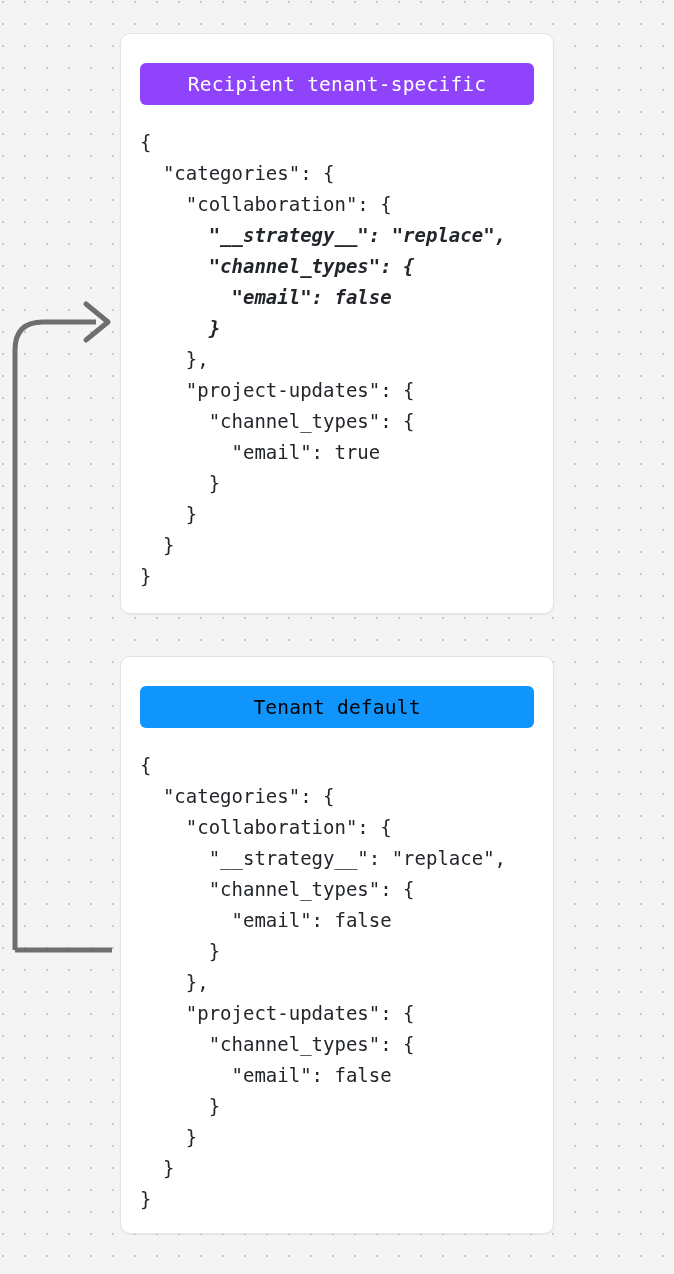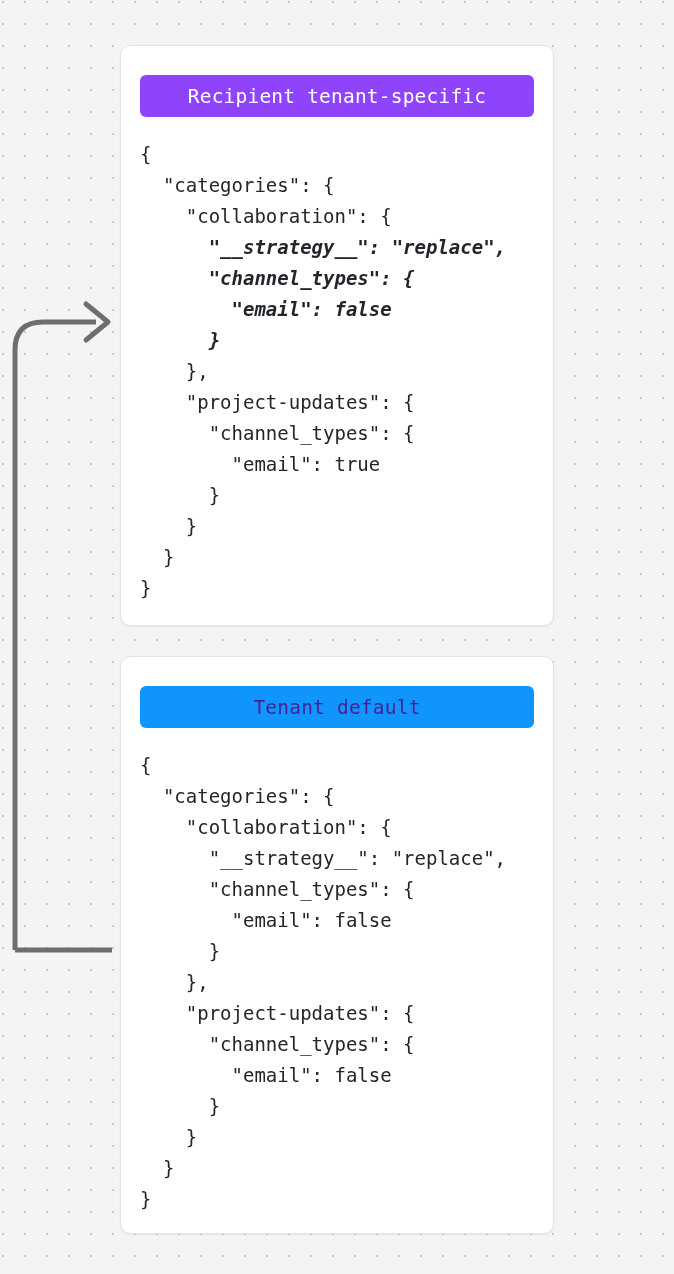--- a/index.html
+++ b/index.html
@@ -34,21 +34,21 @@
     position: absolute;
     left: 120px;
     width: 434px;
     background: #ffffff;
     border-radius: 10px;
     border: 1px solid #e3e3e3;
     box-shadow: 0 1px 2px rgba(0,0,0,0.06);
     padding: 29px 19px 24px 19px;
   }
 
-  #card-recipient { top: 45px;  height: 581px; }
+  #card-recipient { top: 33px;  height: 581px; }
   #card-tenant    { top: 656px; height: 578px; }
 
   .card-header {
     height: 42px;
     border-radius: 6px;
     display: flex;
     align-items: center;
     justify-content: center;
     color: #ffffff;
     font-family: "DejaVu Sans Mono", "Liberation Mono", monospace;
@@ -83,17 +83,17 @@
 </svg>
 
 <div class="card" id="card-recipient">
   <div class="card-header" id="header-recipient" style="background: rgb(143, 68, 252); color: rgb(255, 255, 255);">
     <span>Recipient tenant-specific</span>
   </div>
   <div class="card-body" id="body-recipient"><div class="code-line">{</div><div class="code-line">  "categories": {</div><div class="code-line">    "collaboration": {</div><div class="code-line hl">      "__strategy__": "replace",</div><div class="code-line hl">      "channel_types": {</div><div class="code-line hl">        "email": false</div><div class="code-line hl">      }</div><div class="code-line">    },</div><div class="code-line">    "project-updates": {</div><div class="code-line">      "channel_types": {</div><div class="code-line">        "email": true</div><div class="code-line">      }</div><div class="code-line">    }</div><div class="code-line">  }</div><div class="code-line">}</div></div>
 </div>
 
 <div class="card" id="card-tenant">
-  <div class="card-header" id="header-tenant" style="background: rgb(15, 149, 252); color: #4c1d95;">
+  <div class="card-header" id="header-tenant" style="background: rgb(15, 149, 252); color: #000000;">
     <span>Tenant default</span>
   </div>
   <div class="card-body" id="body-tenant"><div class="code-line">{</div><div class="code-line">  "categories": {</div><div class="code-line">    "collaboration": {</div><div class="code-line">      "__strategy__": "replace",</div><div class="code-line">      "channel_types": {</div><div class="code-line">        "email": false</div><div class="code-line">      }</div><div class="code-line">    },</div><div class="code-line">    "project-updates": {</div><div class="code-line">      "channel_types": {</div><div class="code-line">        "email": false</div><div class="code-line">      }</div><div class="code-line">    }</div><div class="code-line">  }</div><div class="code-line">}</div></div>
 </div>
 
 </body></html>

